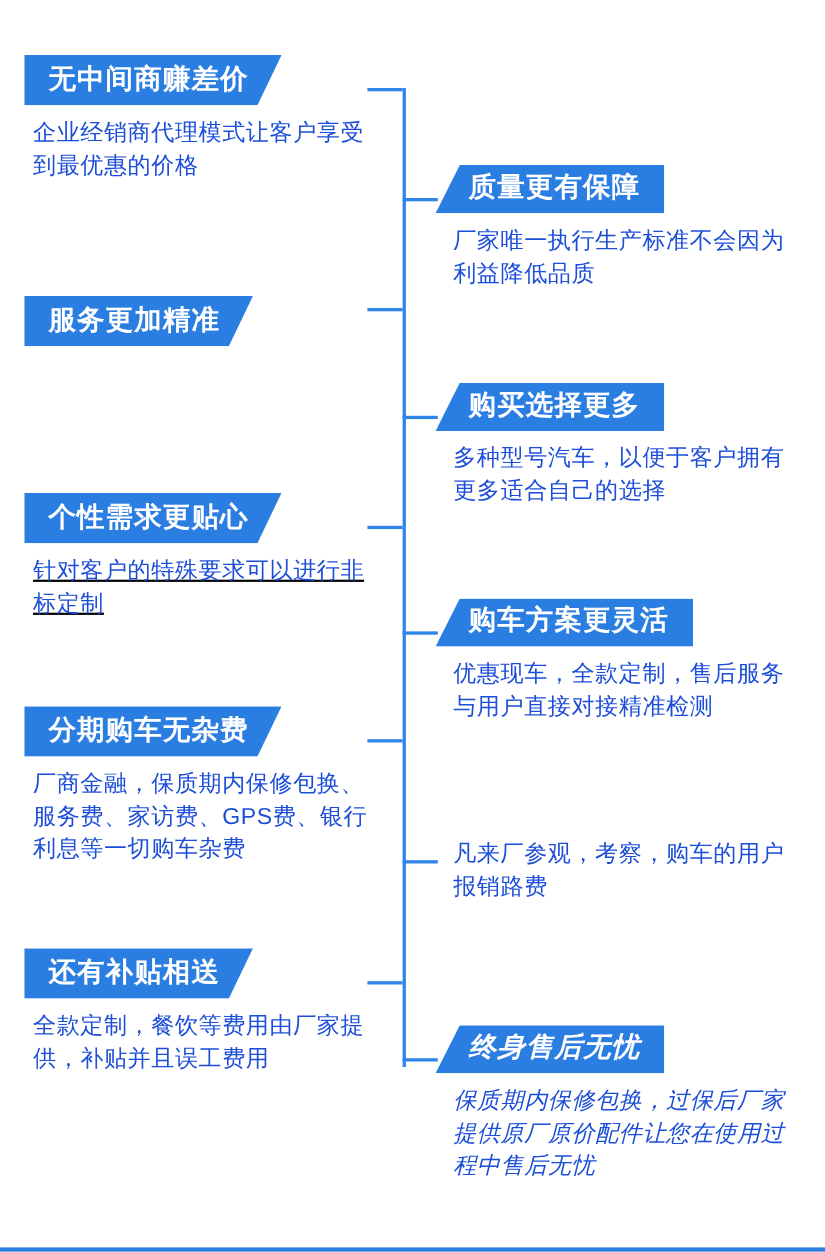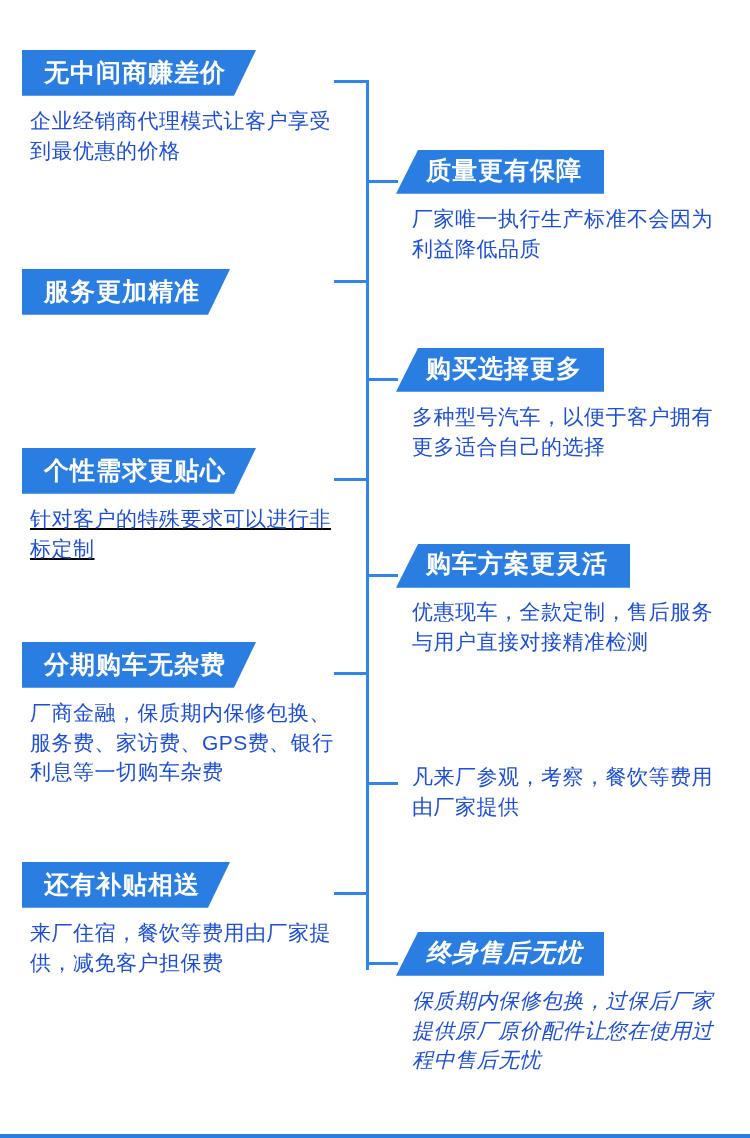--- a/index.html
+++ b/index.html
@@ -120,40 +120,40 @@
     <div class="body">针对客户的特殊要求可以进行非标定制</div>
   </div>
 
   <div class="item left" style="top:642px;">
     <div class="tag">分期购车无杂费</div>
     <div class="body">厂商金融，保质期内保修包换、服务费、家访费、GPS费、银行利息等一切购车杂费</div>
   </div>
 
   <div class="item left" style="top:862px;">
     <div class="tag">还有补贴相送</div>
-    <div class="body">来厂住宿，餐饮等费用由厂家提供，减免客户担保费</div>
+    <div class="body">全款定制，餐饮等费用由厂家提供，补贴并且误工费用</div>
   </div>
 
   <div class="item right" style="top:150px;">
     <div class="tag r">质量更有保障</div>
     <div class="body">厂家唯一执行生产标准不会因为利益降低品质</div>
   </div>
 
   <div class="item right" style="top:348px;">
     <div class="tag r">购买选择更多</div>
     <div class="body">多种型号汽车，以便于客户拥有更多适合自己的选择</div>
   </div>
 
-  <div class="item right" style="top:544px;font-family:Liberation Serif, serif;">
+  <div class="item right" style="top:544px;">
     <div class="tag r">购车方案更灵活</div>
     <div class="body">优惠现车，全款定制，售后服务与用户直接对接精准检测</div>
   </div>
 
   <div class="item right" style="top:752px;">
-    <div class="body">凡来厂参观，考察，餐饮等费用由厂家提供</div>
+    <div class="body">凡来厂参观，考察，购车的用户报销路费</div>
   </div>
 
   <div class="item right" style="top:932px;font-style:italic;">
     <div class="tag r">终身售后无忧</div>
     <div class="body">保质期内保修包换，过保后厂家提供原厂原价配件让您在使用过程中售后无忧</div>
   </div>
 
   <div class="bottom-rule"></div>
 </div>
 

